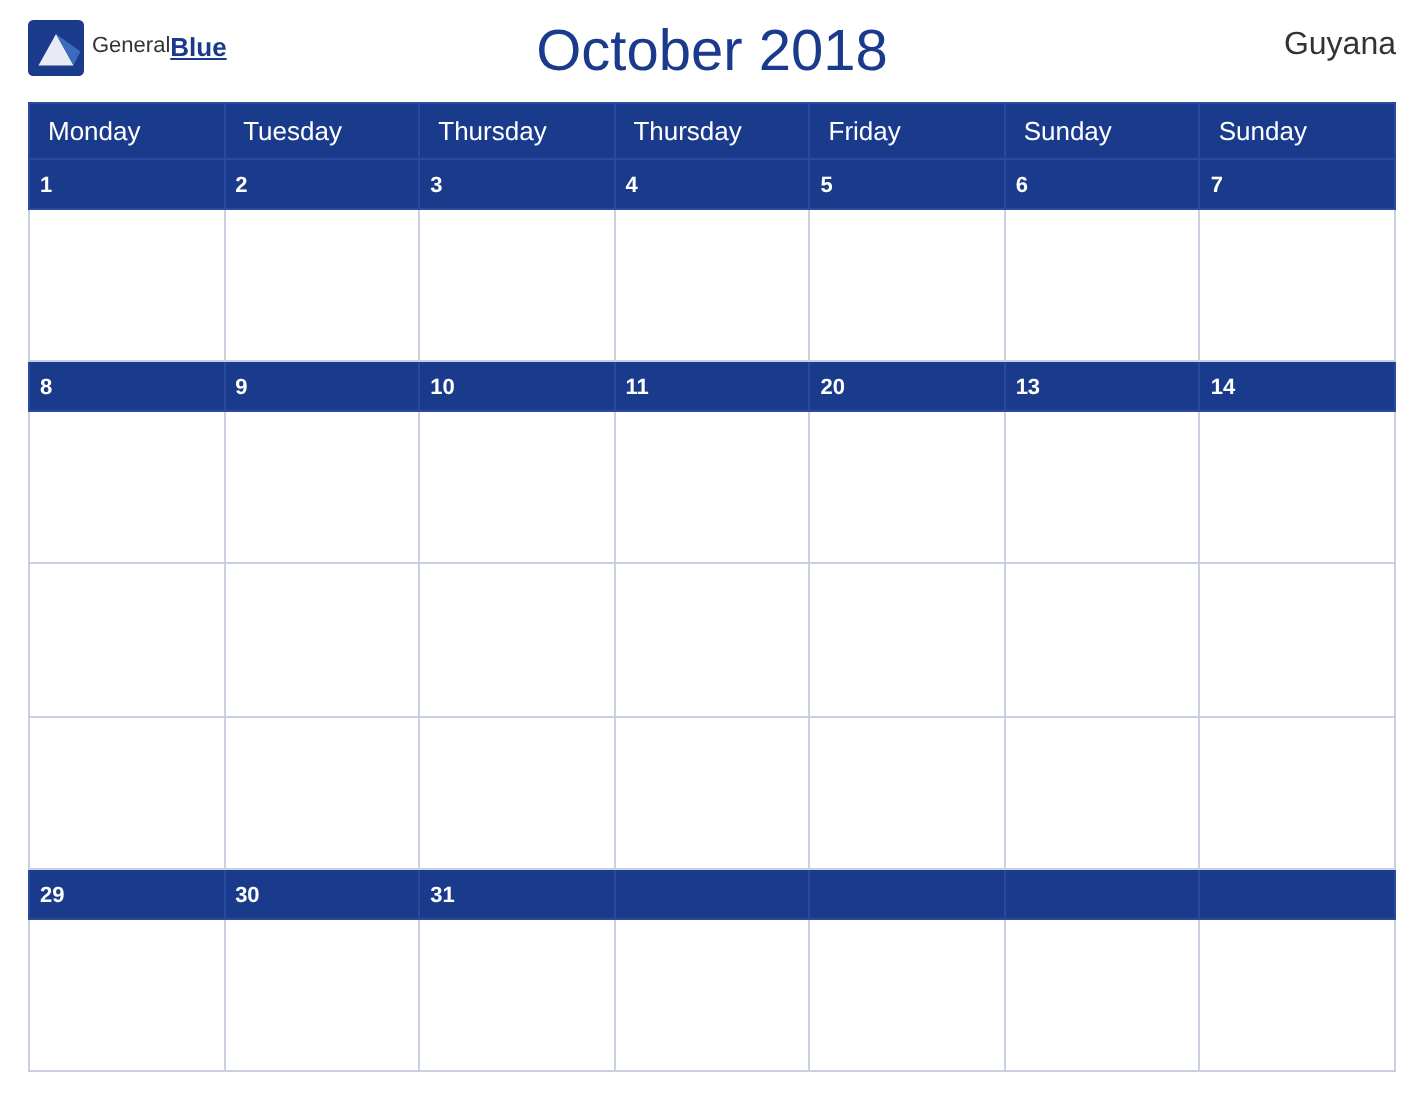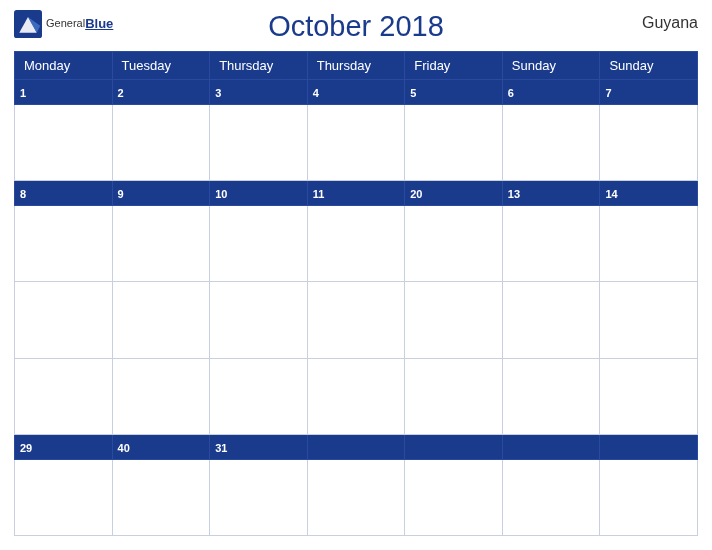--- a/index.html
+++ b/index.html
@@ -200,21 +200,21 @@
         <td></td>
         <td></td>
         <td></td>
         <td></td>
         <td></td>
         <td></td>
       </tr>
 
       <tr class="row-header">
         <td><span class="day-number">29</span></td>
-        <td><span class="day-number">40</span></td>
+        <td><span class="day-number">30</span></td>
         <td><span class="day-number">31</span></td>
         <td></td>
         <td></td>
         <td></td>
         <td></td>
       </tr>
       <tr class="week-row">
         <td></td>
         <td></td>
         <td></td>

